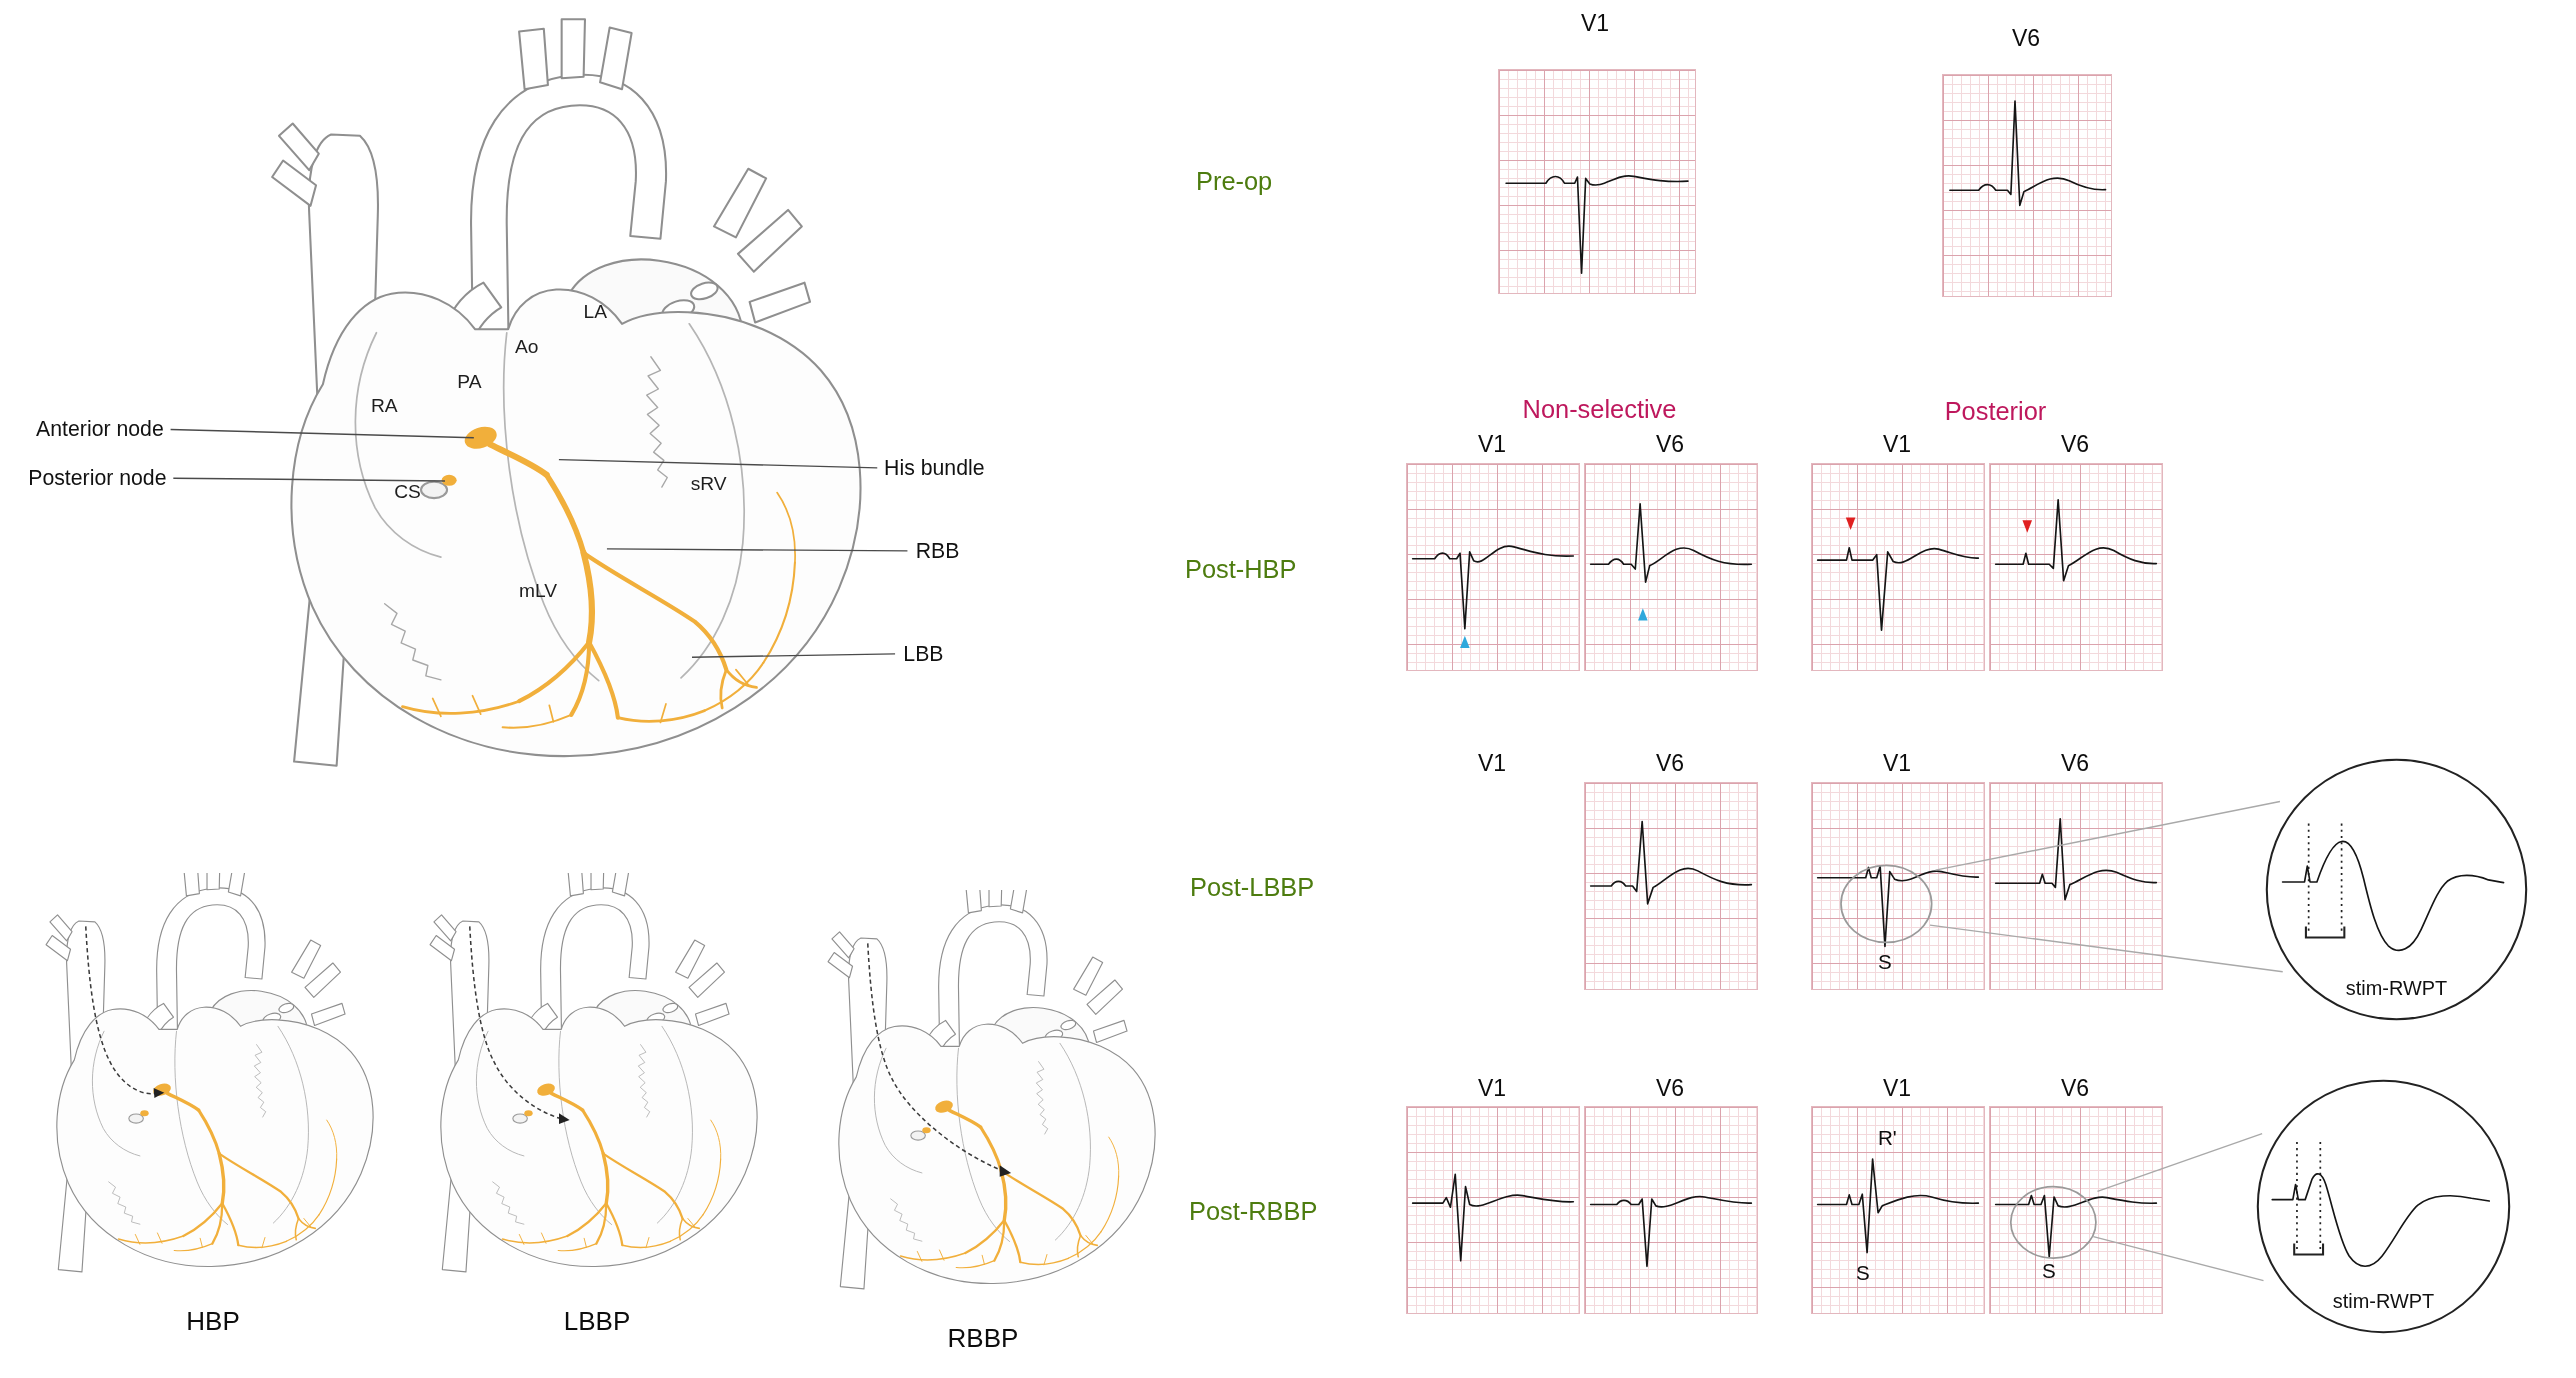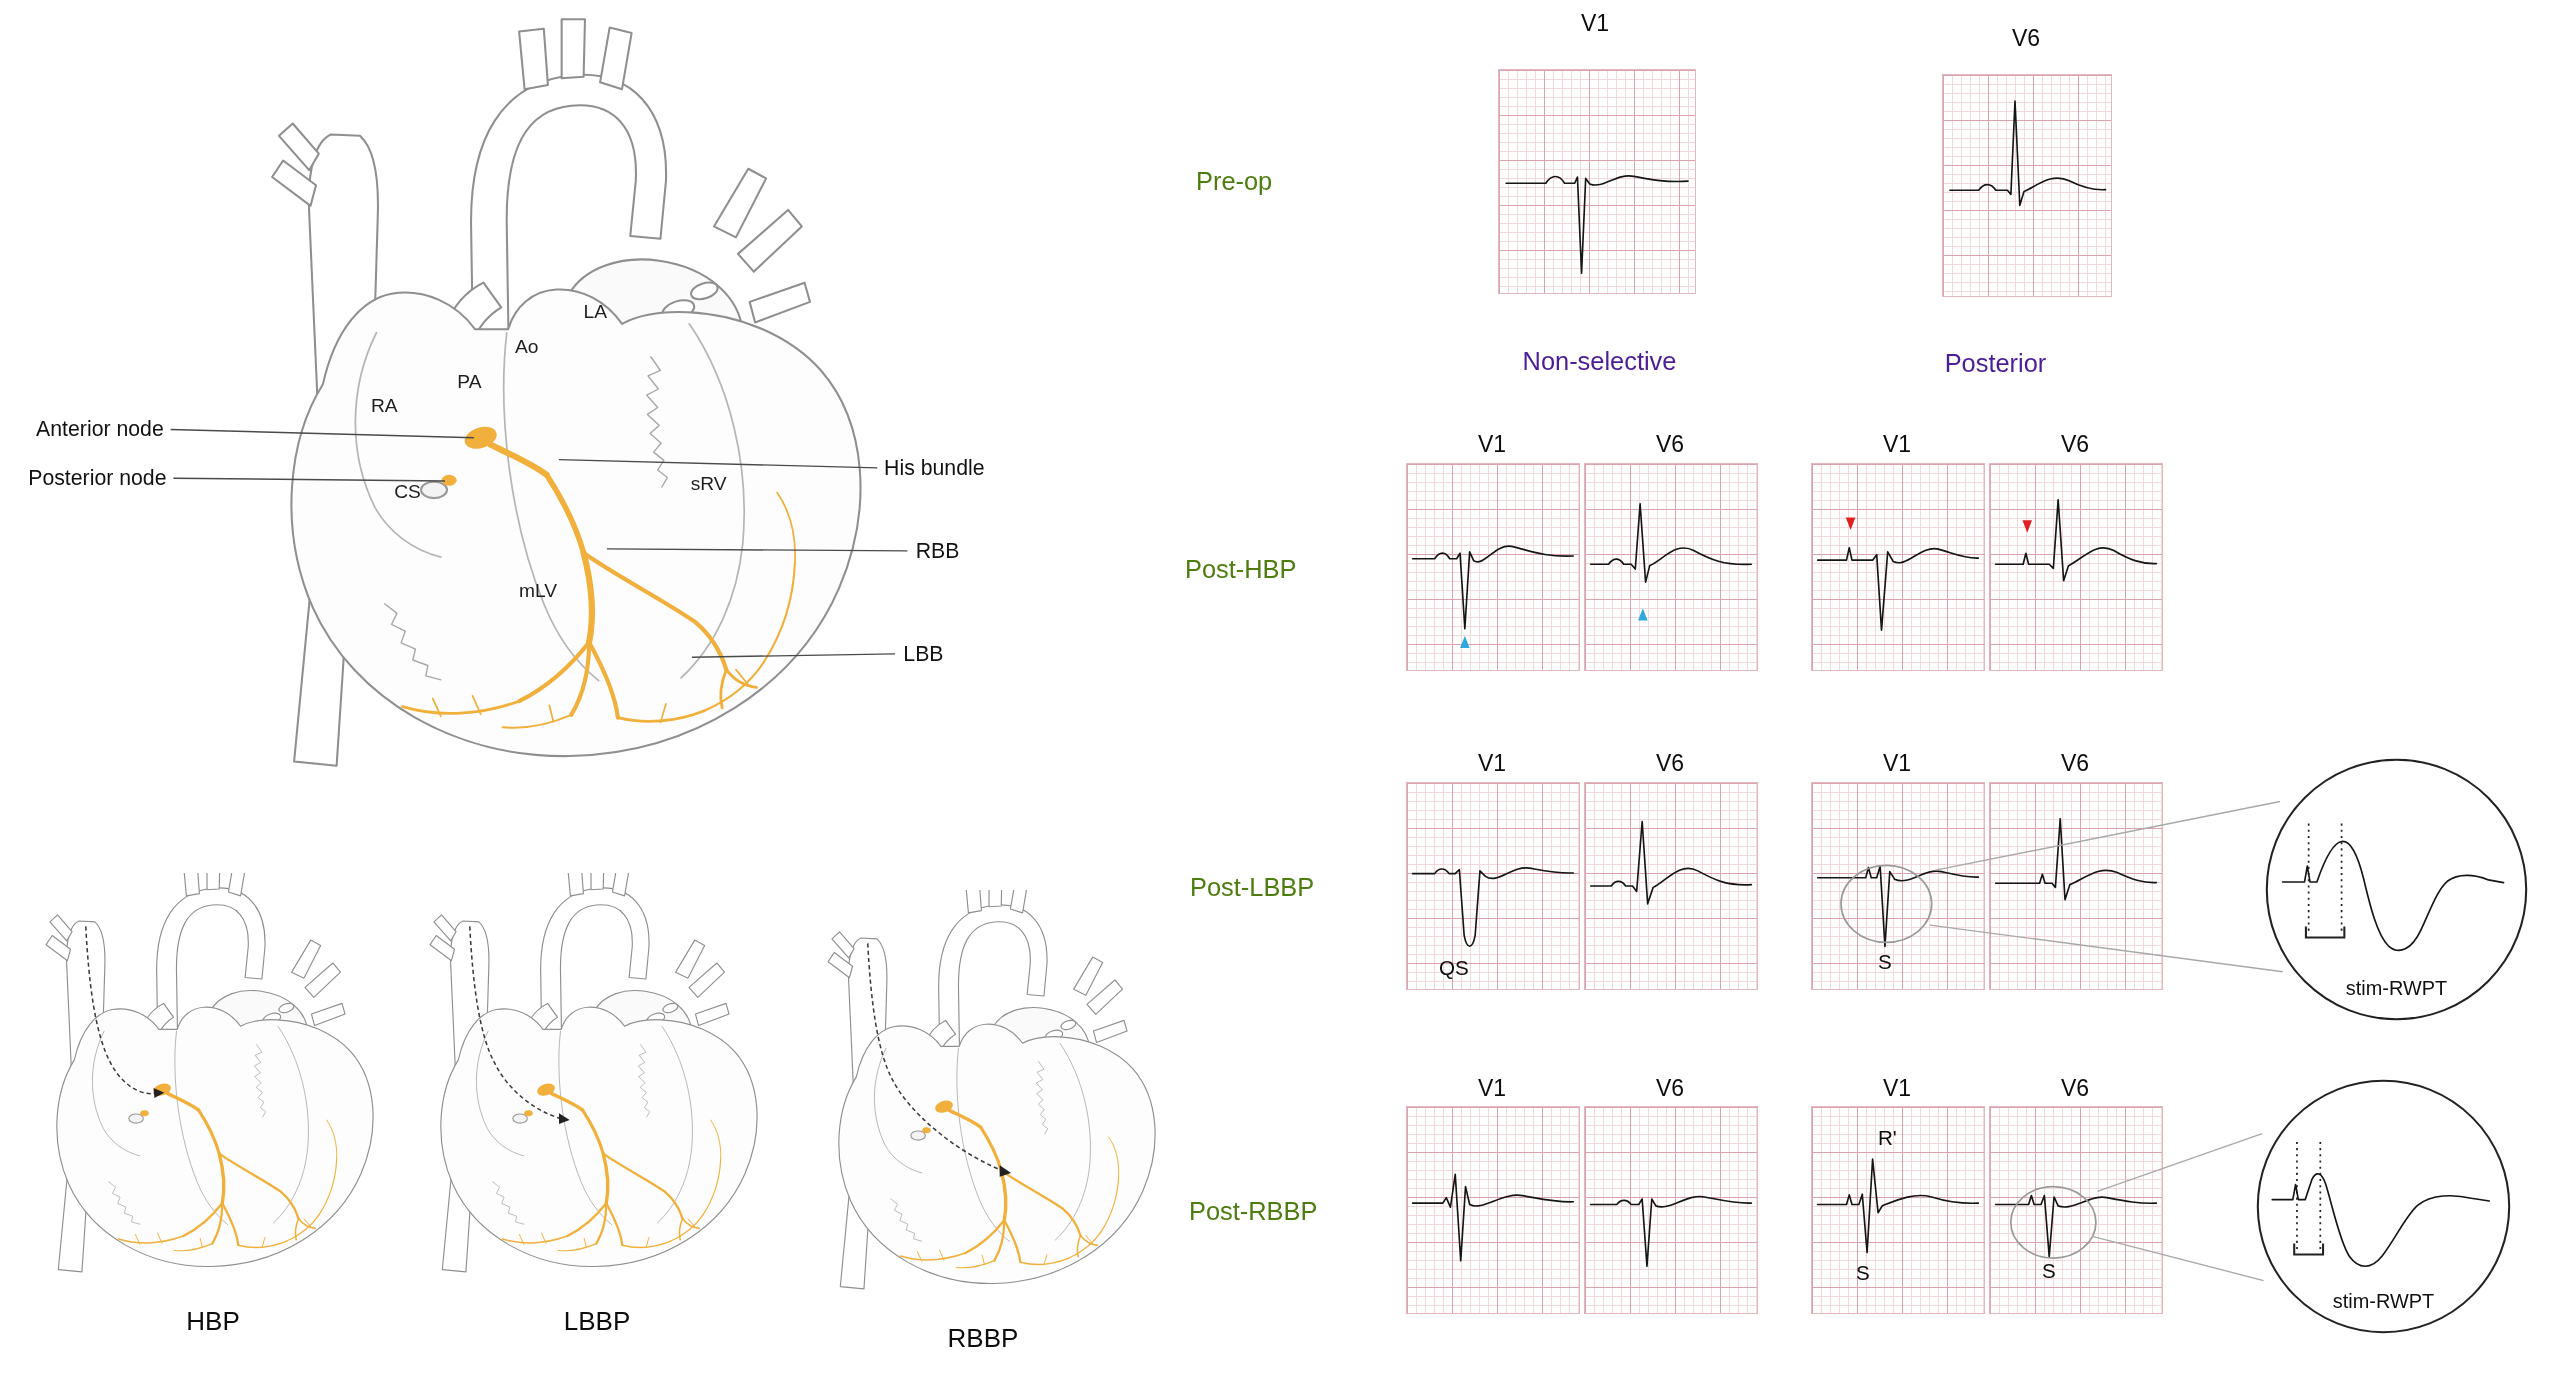--- a/index.html
+++ b/index.html
@@ -12,21 +12,21 @@
     background-image:
       repeating-linear-gradient(to right,#dba3ad 0px,#dba3ad 1px,transparent 1px,transparent 45px),
       repeating-linear-gradient(to bottom,#dba3ad 0px,#dba3ad 1px,transparent 1px,transparent 45px),
       repeating-linear-gradient(to right,#f3d9dc 0px,#f3d9dc 0.7px,transparent 0.7px,transparent 9px),
       repeating-linear-gradient(to bottom,#f3d9dc 0px,#f3d9dc 0.7px,transparent 0.7px,transparent 9px);}
   .panel svg{position:absolute;left:0;top:0;width:100%;height:100%;}
   .trace{fill:none;stroke:#151515;stroke-width:2.4;stroke-linejoin:round;stroke-linecap:round;}
   .ann{position:absolute;font-size:20.6px;color:#0d0d0d;}
   .lead-header{position:absolute;width:62px;text-align:center;font-size:23px;color:#0d0d0d;}
   .row-label{position:absolute;font-size:25.4px;color:#4d7c0f;}
-  .group-header{position:absolute;text-align:center;font-size:25.4px;color:#4c1d95;}
+  .group-header{position:absolute;text-align:center;font-size:25.4px;color:#be185d;margin-top:48px;}
   .heart-label{position:absolute;text-align:center;font-size:26px;color:#0d0d0d;}
   
   .anat-label{font-size:31px;fill:#121212;}
   .region-label{font-size:28px;fill:#1e1e1e;}
   .leader{stroke:#4a4a4a;stroke-width:2;}
   .qrs-ellipse{fill:none;stroke:#9a9a9a;stroke-width:2.5;}
   .dotline{stroke:#222;stroke-width:2.5;stroke-dasharray:3 6;fill:none;}
   .bracket{stroke:#222;stroke-width:3;fill:none;}
   .magtext{font-size:29px;fill:#111;}
   .connector{stroke:#a9a9a9;stroke-width:2;}
@@ -186,26 +186,20 @@
       <polygon fill="#E02020" points="49,78 63,78 56,96"></polygon>
     </svg>
   </div>
   <div class="panel" style="left:1989px;top:463px;width:172px;height:206px">
     <svg viewBox="0 0 250 300">
       <path class="trace" d="M 8,146 L 48,146 L 52,130 L 56,146 L 86,146 L 92,152 L 99,52 L 107,170 L 114,148 C 134,139 154,112 180,126 C 202,139 220,146 242,145"></path>
       <polygon fill="#E02020" points="47,82 61,82 54,100"></polygon>
     </svg>
   </div>
 
-  <div class="panel" style="left:1406px;top:782px;width:172px;height:206px">
-    <svg viewBox="0 0 250 300">
-        <path class="trace" d="M 8,132 L 40,132 C 46,123 55,123 61,132 L 70,132 L 76,126 L 83,222 C 87,243 95,243 99,222 L 106,128 L 114,136 C 132,148 152,120 178,124 C 200,128 218,132 242,131"></path>
-      </svg>
-    <span class="ann" style="left:32px;top:173px">QS</span>
-  </div>
   <div class="panel" style="left:1584px;top:782px;width:172px;height:206px">
     <svg viewBox="0 0 250 300">
         <path class="trace" d="M 8,150 L 38,150 C 44,141 53,141 59,150 L 69,150 L 75,158 L 83,56 L 91,176 L 99,152 C 118,143 138,114 164,128 C 188,141 206,150 242,148"></path>
       </svg>
   </div>
   <div class="panel" style="left:1811px;top:782px;width:172px;height:206px">
     <svg viewBox="0 0 250 300">
       <path class="trace" d="M 8,138 L 78,138 L 82,123 L 86,138 L 94,138 L 99,121 L 106,238 L 113,129 L 120,140 C 142,150 162,124 188,129 C 210,134 226,138 242,137"></path>
       <ellipse class="qrs-ellipse" cx="108" cy="176" rx="66" ry="56"></ellipse>
     </svg>

